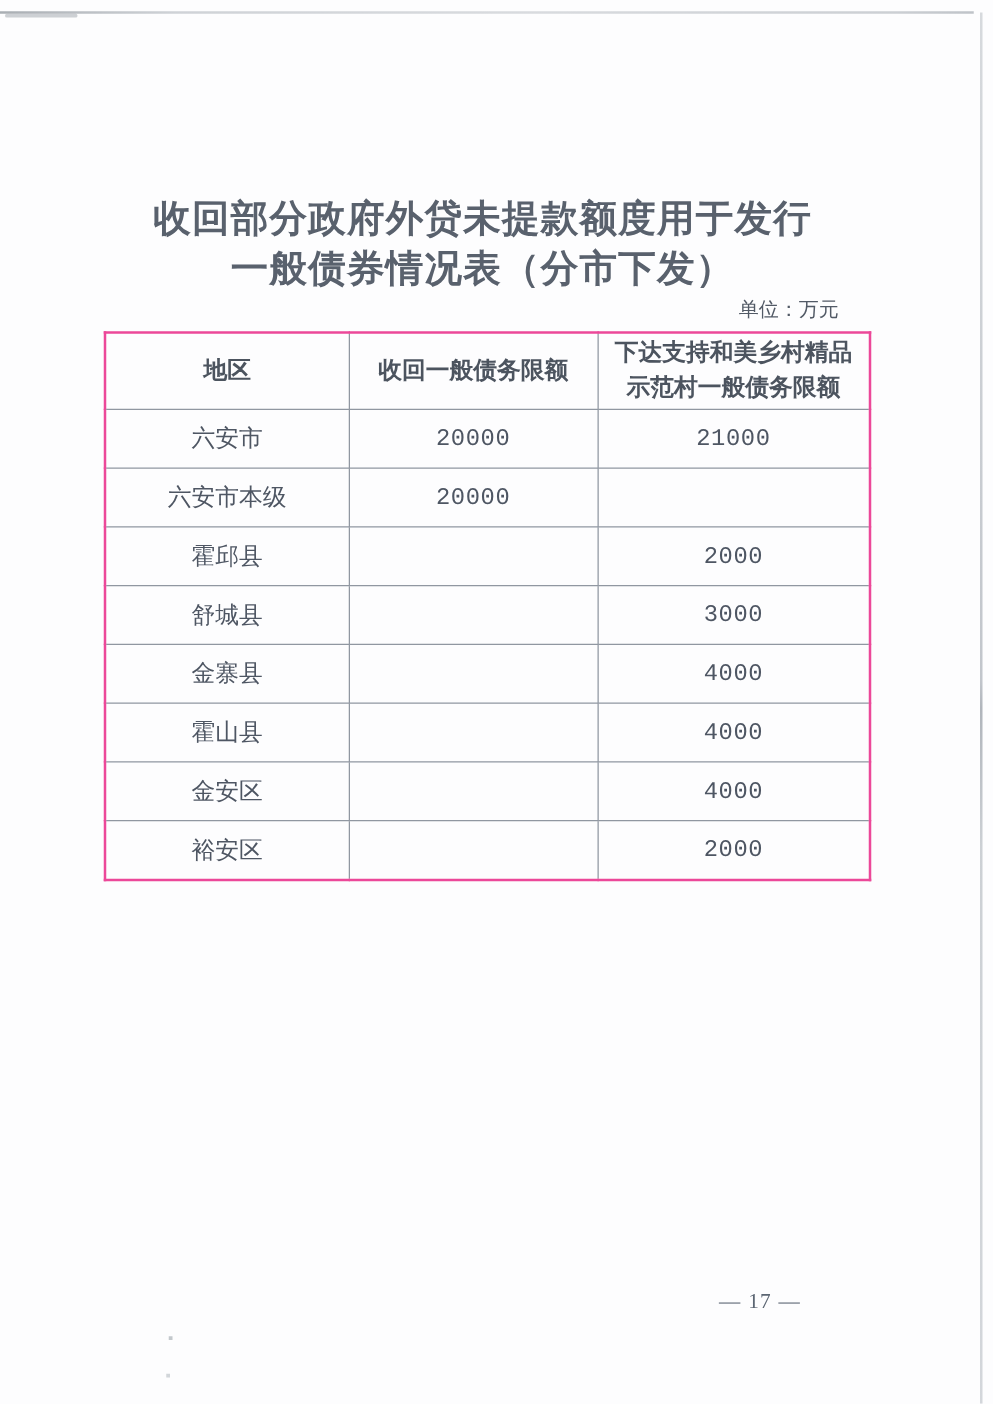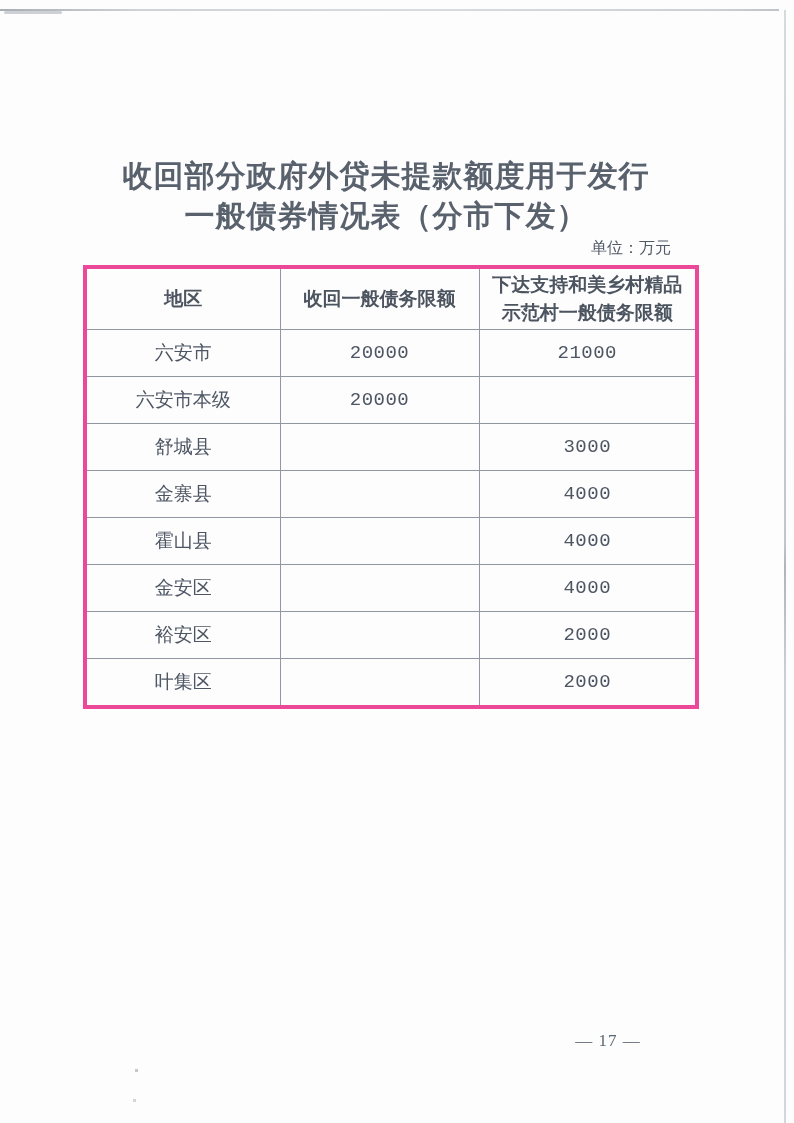--- a/index.html
+++ b/index.html
@@ -82,21 +82,21 @@
   table.limits-table td {
     border: 1px solid #9097a1;
     font-size: 19px;
     text-align: center;
     vertical-align: middle;
     color: #4e5663;
     padding: 0 4px;
     overflow: hidden;
   }
   table.limits-table {
-    border: 4px solid #ec4899;
+    border: 2px solid #ec4899;
   }
   tr.header-row td {
     height: 60px;
     font-family: "Liberation Sans", "DejaVu Sans", sans-serif;
     font-weight: bold;
     font-size: 19px;
     color: #4c545f;
     line-height: 28px;
   }
   tr.data-row td {
@@ -163,20 +163,25 @@
       <td class="region-main">六安市</td>
       <td class="num">20000</td>
       <td class="num">21000</td>
     </tr>
     <tr class="data-row">
       <td>六安市本级</td>
       <td class="num">20000</td>
       <td class="num"></td>
     </tr>
     <tr class="data-row">
+      <td>霍邱县</td>
+      <td class="num"></td>
+      <td class="num">2000</td>
+    </tr>
+    <tr class="data-row">
       <td>舒城县</td>
       <td class="num"></td>
       <td class="num">3000</td>
     </tr>
     <tr class="data-row">
       <td>金寨县</td>
       <td class="num"></td>
       <td class="num">4000</td>
     </tr>
     <tr class="data-row">
@@ -184,24 +189,19 @@
       <td class="num"></td>
       <td class="num">4000</td>
     </tr>
     <tr class="data-row">
       <td>金安区</td>
       <td class="num"></td>
       <td class="num">4000</td>
     </tr>
     <tr class="data-row">
       <td>裕安区</td>
-      <td class="num"></td>
-      <td class="num">2000</td>
-    </tr>
-    <tr class="data-row">
-      <td>叶集区</td>
       <td class="num"></td>
       <td class="num">2000</td>
     </tr>
   </tbody>
 </table>
 
 <div class="page-number">— 17 —</div>
 
 </body></html>

